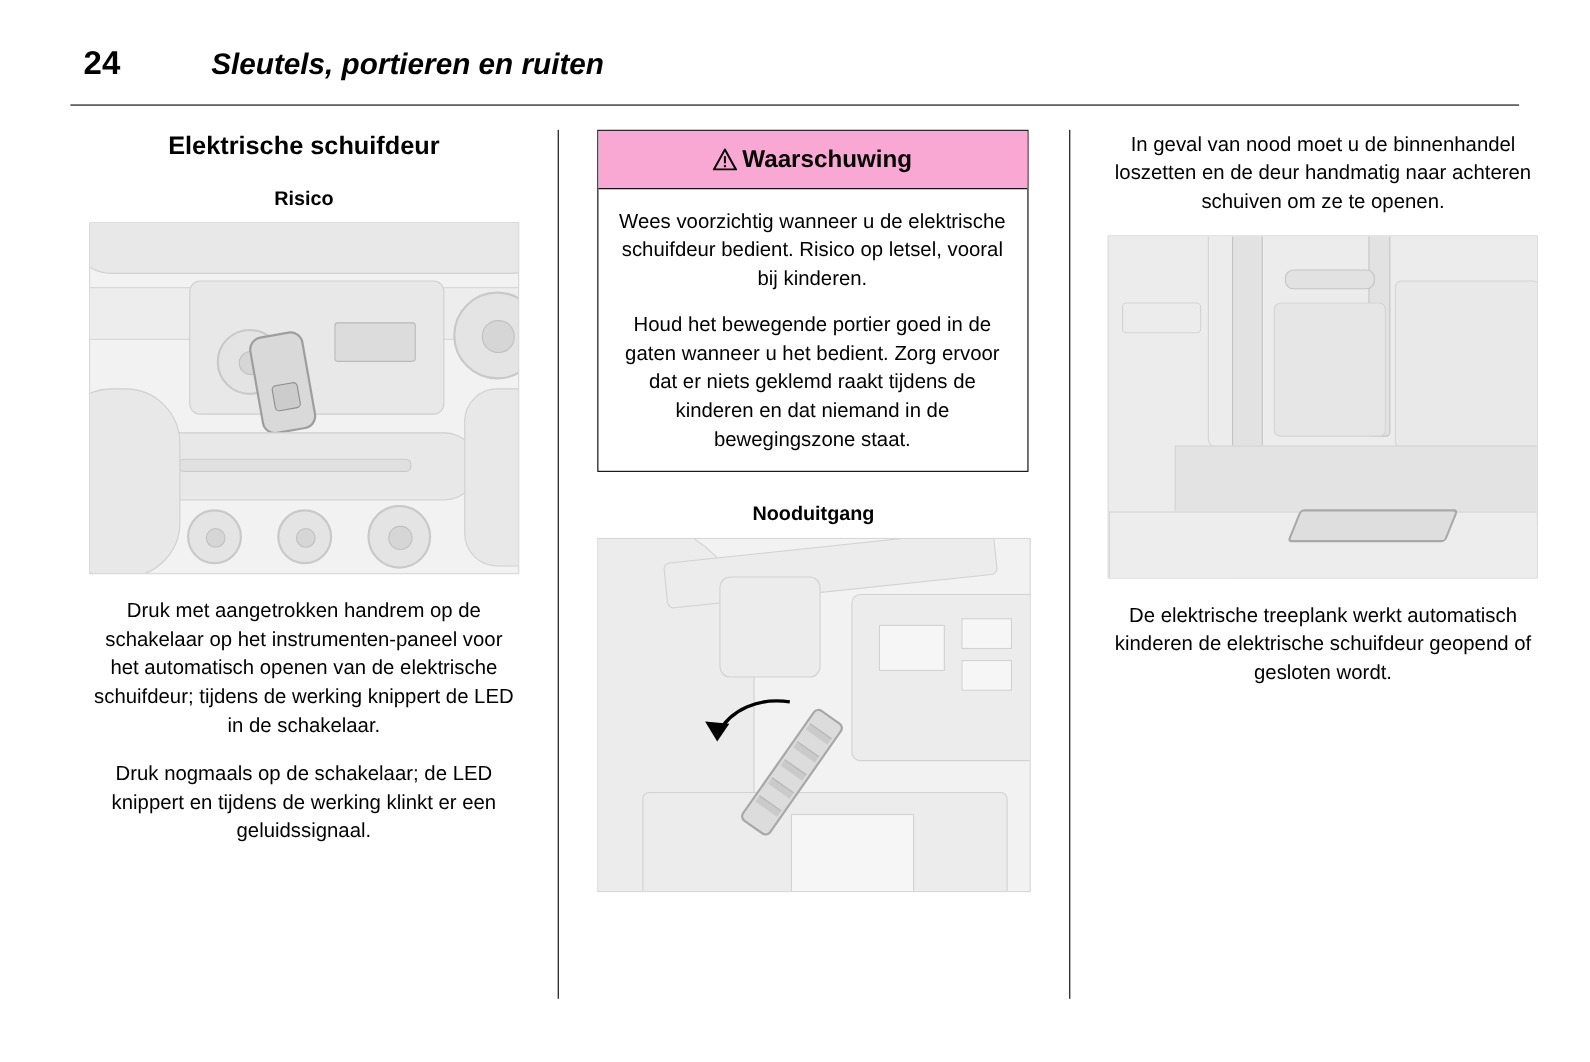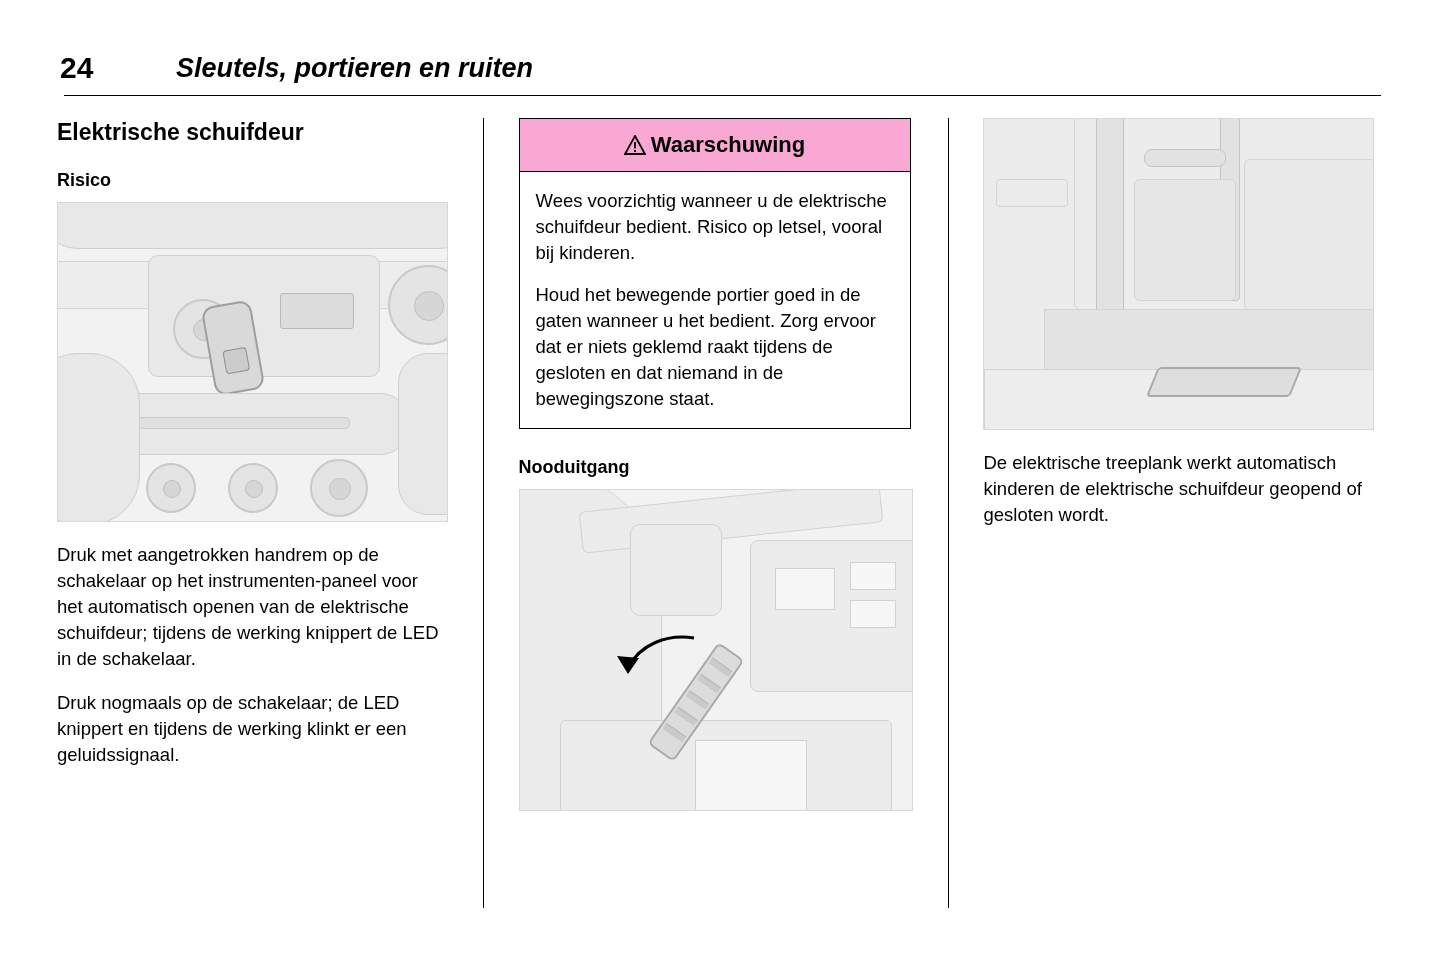--- a/index.html
+++ b/index.html
@@ -18,25 +18,25 @@
     position: relative;
     width: 1445px;
     height: 965px;
     box-sizing: border-box;
     padding: 0;
   }
   
   .page-header {
     position: absolute;
     top: 30px;
-    left: 60px;
+    left: 76px;
     right: 64px;
     height: 56px;
     display: flex;
-    align-items: flex-end;
+    align-items: center;
   }
   .page-number {
     font-size: 30px;
     font-weight: bold;
     width: 116px;
     line-height: 36px;
   }
   .header-title {
     font-size: 27px;
     font-weight: bold;
@@ -48,24 +48,25 @@
     top: 95px;
     left: 64px;
     width: 1317px;
     height: 1px;
     background: #000000;
   }
   
   .columns {
     position: absolute;
     top: 118px;
-    left: 57px;
+    left: 81px;
     width: 1317px;
     height: 790px;
     display: flex;
+    text-align: center;
   }
   .col {
     width: 395px;
     position: relative;
   }
   .col-divider {
     width: 1px;
     background: #000000;
     margin: 0 35px;
     height: 790px;
@@ -291,21 +292,21 @@
             <svg width="22" height="20" viewBox="0 0 22 20">
               <polygon points="11,1 21,19 1,19" fill="none" stroke="#000" stroke-width="1.8"></polygon>
               <rect x="10.1" y="7" width="1.8" height="6.5" fill="#000"></rect>
               <rect x="10.1" y="15" width="1.8" height="2" fill="#000"></rect>
             </svg>
           </span>
           <span class="w-title">Waarschuwing</span>
         </div>
         <div class="warning-body">
           <p>Wees voorzichtig wanneer u de elektrische schuifdeur bedient. Risico op letsel, vooral bij kinderen.</p>
-          <p>Houd het bewegende portier goed in de gaten wanneer u het bedient. Zorg ervoor dat er niets geklemd raakt tijdens de gesloten en dat niemand in de bewegingszone staat.</p>
+          <p>Houd het bewegende portier goed in de gaten wanneer u het bedient. Zorg ervoor dat er niets geklemd raakt tijdens de kinderen en dat niemand in de bewegingszone staat.</p>
         </div>
       </div>
 
       <h3 class="sub-title">Nooduitgang</h3>
 
       <div class="figure fig-emergency">
         <div class="ee-shape" style="left:-40px; top:-20px; width:180px; height:360px; border-radius:0 120px 0 0;"></div>
         <div class="ee-shape" style="left:60px; top:6px; width:300px; height:40px; transform:rotate(-6deg); border-radius:6px;"></div>
         <div class="ee-shape" style="left:110px; top:34px; width:90px; height:90px; border-radius:10px;"></div>
         <div class="ee-shape" style="left:230px; top:50px; width:170px; height:150px; border-radius:8px;"></div>
@@ -326,20 +327,21 @@
         <svg class="arrow-svg" style="left:92px; top:140px;" width="90" height="70" viewBox="0 0 90 70">
           <path d="M82 8 C55 4, 28 14, 16 38" fill="none" stroke="#000" stroke-width="3"></path>
           <polygon points="16,44 5,26 27,28" fill="#000"></polygon>
         </svg>
       </div>
     </div>
 
     <div class="col-divider"></div>
 
     <div class="col">
+      <p class="body-text">In geval van nood moet u de binnenhandel loszetten en de deur handmatig naar achteren schuiven om ze te openen.</p>
 
 
       <div class="figure fig-step">
         <div class="st-shape" style="left:-10px; top:-10px; width:120px; height:330px;"></div>
         <div class="st-shape" style="left:90px; top:-10px; width:320px; height:200px; border-radius:0 0 8px 8px;"></div>
         <div class="st-pillar" style="left:112px; top:-10px; width:26px; height:230px;"></div>
         <div class="st-pillar" style="left:236px; top:-10px; width:18px; height:190px;"></div>
         <div class="st-pillar" style="left:160px; top:30px; width:80px; height:16px; border-radius:8px;"></div>
         <div class="st-shape" style="left:150px; top:60px; width:100px; height:120px; background:#e6e6e6; border-radius:6px;"></div>
         <div class="st-shape" style="left:260px; top:40px; width:130px; height:150px; background:#e9e9e9; border-radius:6px;"></div>

